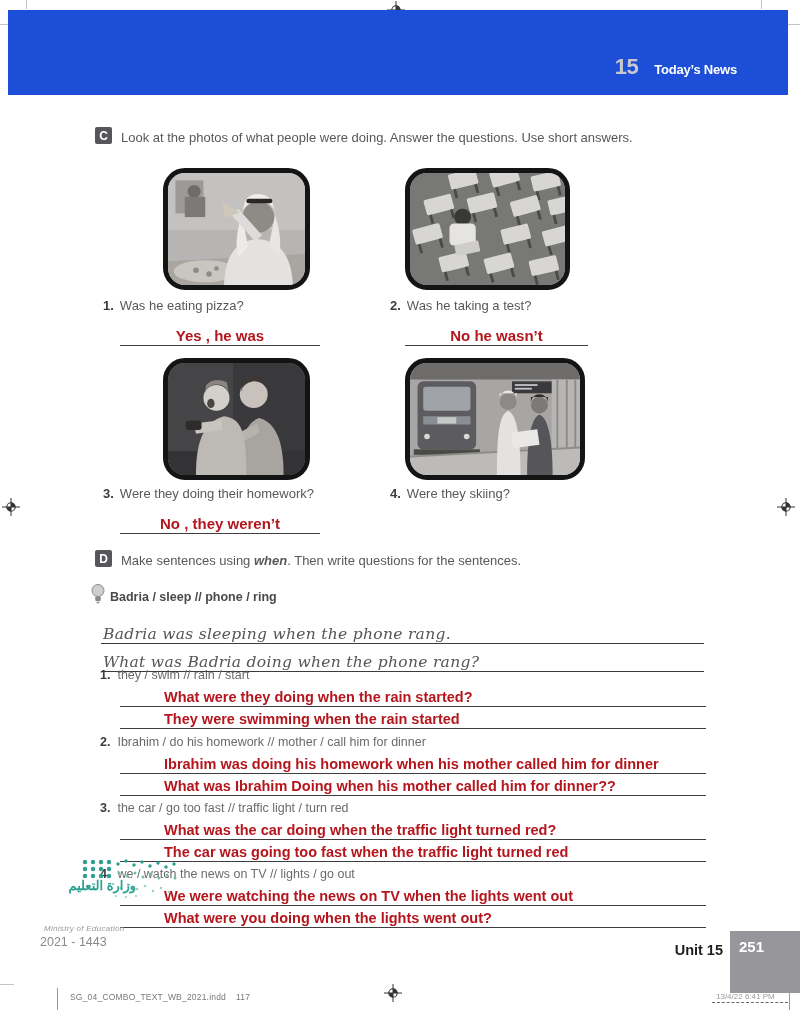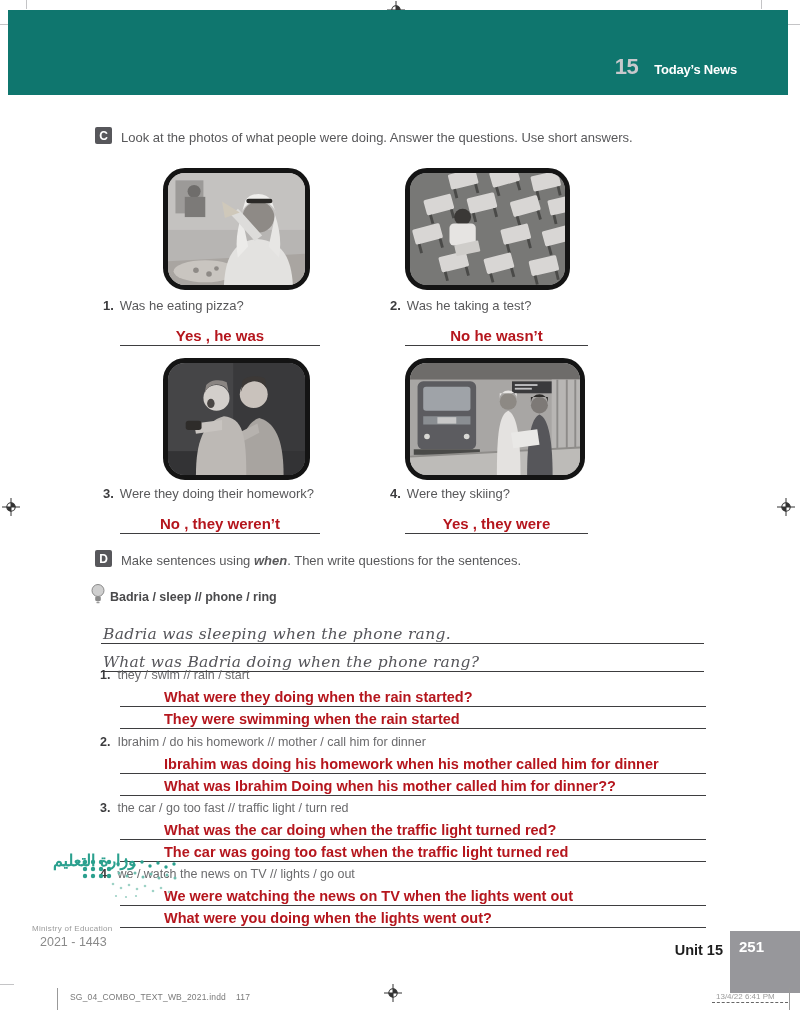--- a/index.html
+++ b/index.html
@@ -1,21 +1,21 @@
 <!DOCTYPE html>
 <html><head>
 <meta charset="utf-8">
 <style>
   html,body{margin:0;padding:0;background:#e8e8e8;}
   .page{position:relative;width:800px;height:1015px;background:#ffffff;
         font-family:"Liberation Sans",sans-serif;overflow:hidden;margin:0 auto;}
   .abs{position:absolute;}
 
   
-  .banner{position:absolute;left:8px;top:10px;width:780px;height:85px;background:#0f766e;}
+  .banner{position:absolute;left:8px;top:10px;width:780px;height:85px;background:#1d4ed8;}
   .banner-title{position:absolute;right:51px;top:44px;display:flex;align-items:baseline;gap:16px;}
   .unit-num{font-size:22px;font-weight:bold;color:#c8c8cc;letter-spacing:-0.5px;}
   .unit-title{font-size:13px;font-weight:700;color:#ffffff;letter-spacing:-0.2px;}
 
   
   .cropline{position:absolute;background:#c4c4c6;}
   .reg{position:absolute;width:18px;height:18px;}
 
   
   .badge{position:absolute;width:17px;height:17px;background:#57575b;border-radius:2px;
@@ -42,23 +42,23 @@
            font-family:"DejaVu Serif",serif;font-style:italic;font-size:15.5px;color:#55555a;
            letter-spacing:0.3px;display:flex;align-items:flex-end;padding-left:2px;white-space:nowrap;}
   .d-item{position:absolute;left:100px;width:606px;}
   .d-prompt-row{font-size:12.5px;color:#6b6b6d;height:17px;white-space:nowrap;}
   .d-num{font-weight:bold;color:#3c3c3e;margin-right:7px;}
   .d-ans{margin-left:20px;width:586px;height:22px;border-bottom:1.5px solid #3e3e40;
          display:flex;align-items:flex-end;padding-left:44px;box-sizing:border-box;}
   .d-ans span{color:#b5161d;font-weight:bold;font-size:14.5px;white-space:nowrap;padding-bottom:1px;}
 
   
-  .moe-arabic{position:absolute;left:40px;top:851px;width:96px;text-align:right;
-              font-size:16px;font-weight:bold;color:#2aa08e;direction:rtl;}
-  .moe-en{position:absolute;left:32px;top:924px;font-size:8px;color:#9a9a9a;letter-spacing:0.3px;}
+  .moe-arabic{position:absolute;left:40px;top:878px;width:96px;text-align:right;
+              font-size:13px;font-weight:bold;color:#2aa08e;direction:rtl;}
+  .moe-en{position:absolute;left:44px;top:924px;font-size:8px;color:#9a9a9a;letter-spacing:0.3px;font-style:italic;}
   .moe-years{position:absolute;left:40px;top:935px;font-size:12.5px;color:#8a8a8a;text-align:right;}
 
   
   .unit-label{position:absolute;left:600px;top:942px;width:123px;text-align:right;
               font-size:14.5px;font-weight:bold;color:#1e1e1e;}
   .page-box{position:absolute;left:730px;top:931px;width:70px;height:62px;background:#97979b;}
   .page-box span{position:absolute;left:9px;top:7px;color:#fff;font-weight:bold;font-size:15px;}
   .print-file{position:absolute;left:70px;top:992px;font-size:8.5px;color:#7a7a7a;letter-spacing:0.2px;}
   .print-file .pf-page{margin-left:10px;}
   .timestamp{position:absolute;left:716px;top:992px;font-size:8px;color:#9a9a9a;white-space:nowrap;}
@@ -240,23 +240,20 @@
     <div class="q-row">
       <span class="q-num">3.</span><span>Were they doing their homework?</span>
     </div>
     <div class="ans-line" style="margin-left:17px;width:200px;">
       <span class="ans-red">No , they weren’t</span>
     </div>
   </div>
   <div class="qa" style="left:390px;top:486px;">
     <div class="q-row">
       <span class="q-num">4.</span><span>Were they skiing?</span>
-    </div>
-    <div class="ans-line" style="margin-left:15px;width:183px;">
-      <span class="ans-red">Yes , they were</span>
     </div>
   </div>
 
   <div class="badge" style="left:95px;top:550px;">
     <span>D</span>
   </div>
   <div class="instr" style="left:121px;top:553px;">
     <span>Make sentences using </span><span class="kw">when</span><span>. Then write questions for the sentences.</span>
   </div>
 

